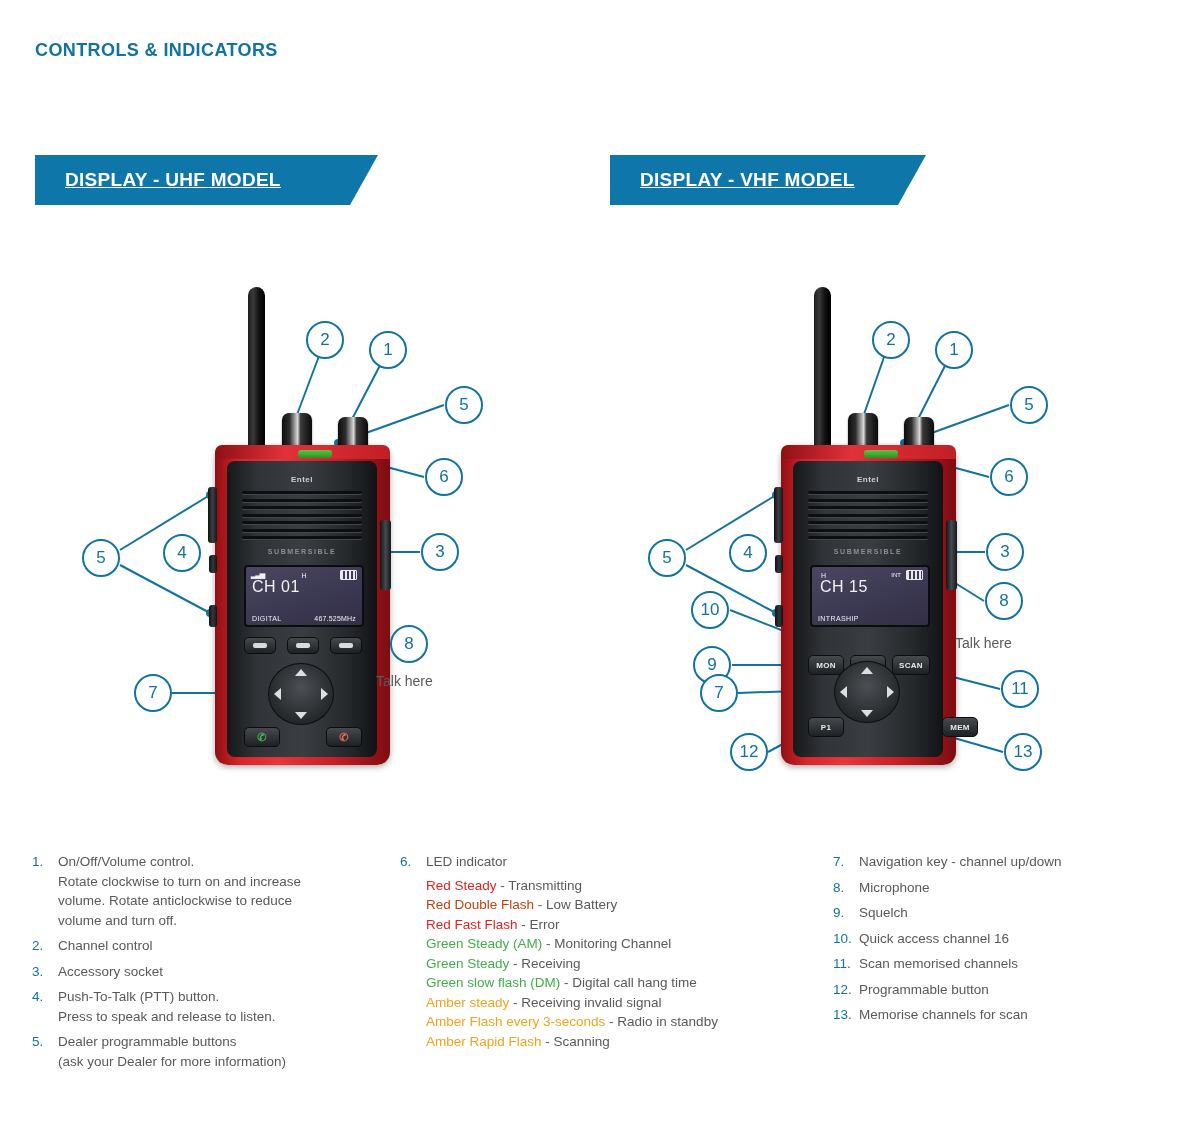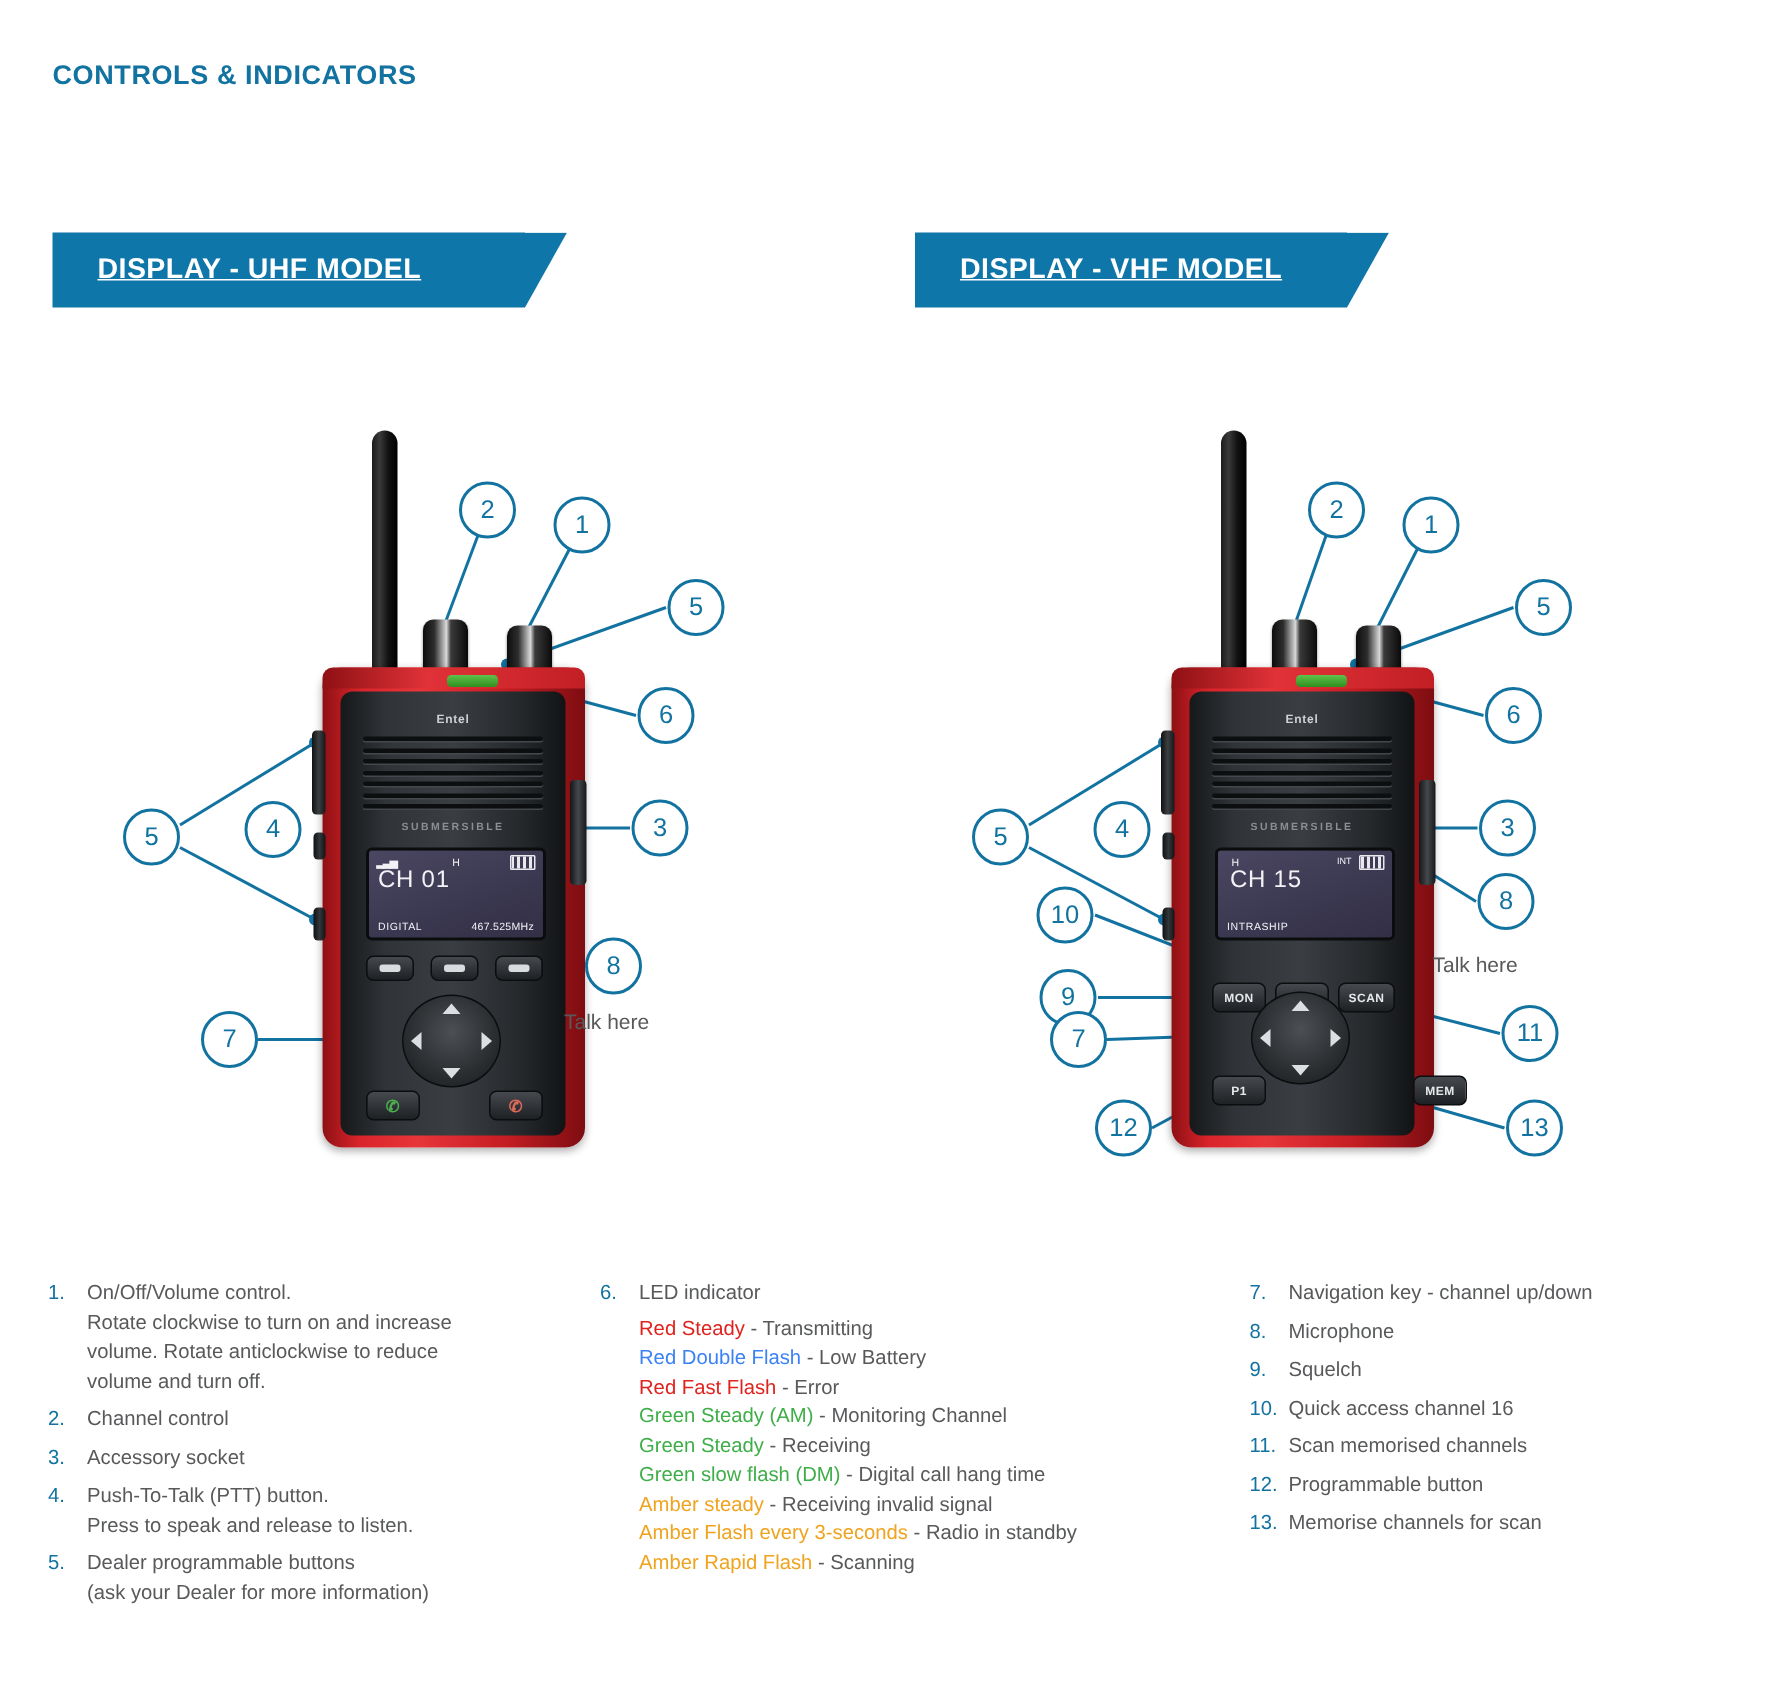--- a/index.html
+++ b/index.html
@@ -431,21 +431,21 @@
     </div>
   </div>
 
   <div class="legend" id="legend-2">
     <div class="li">
       <span class="num">6.</span>
       <span class="txt">LED indicator</span>
     </div>
     <div class="led-list" id="led-list">
         <div class="led-row"><span style="color: rgb(224, 35, 31); margin-top: 44px;">Red Steady</span><span class="c-grey"> - Transmitting</span></div>
-        <div class="led-row"><span style="color: #3b82f6;">Red Double Flash</span><span class="c-grey"> - Low Battery</span></div>
+        <div class="led-row"><span style="color: #c2410c;">Red Double Flash</span><span class="c-grey"> - Low Battery</span></div>
         <div class="led-row"><span style="color: rgb(224, 35, 31);">Red Fast Flash</span><span class="c-grey"> - Error</span></div>
         <div class="led-row"><span style="color: rgb(63, 174, 73);">Green Steady (AM)</span><span class="c-grey"> - Monitoring Channel</span></div>
         <div class="led-row"><span style="color: rgb(63, 174, 73);">Green Steady</span><span class="c-grey"> - Receiving</span></div>
         <div class="led-row"><span style="color: rgb(63, 174, 73);">Green slow flash (DM)</span><span class="c-grey"> - Digital call hang time</span></div>
         <div class="led-row"><span style="color: rgb(240, 163, 30);">Amber steady</span><span class="c-grey"> - Receiving invalid signal</span></div>
         <div class="led-row"><span style="color: rgb(240, 163, 30);">Amber Flash every 3-seconds</span><span class="c-grey"> - Radio in standby</span></div>
         <div class="led-row"><span style="color: rgb(240, 163, 30);">Amber Rapid Flash</span><span class="c-grey"> - Scanning</span></div>
       </div>
   </div>
 

